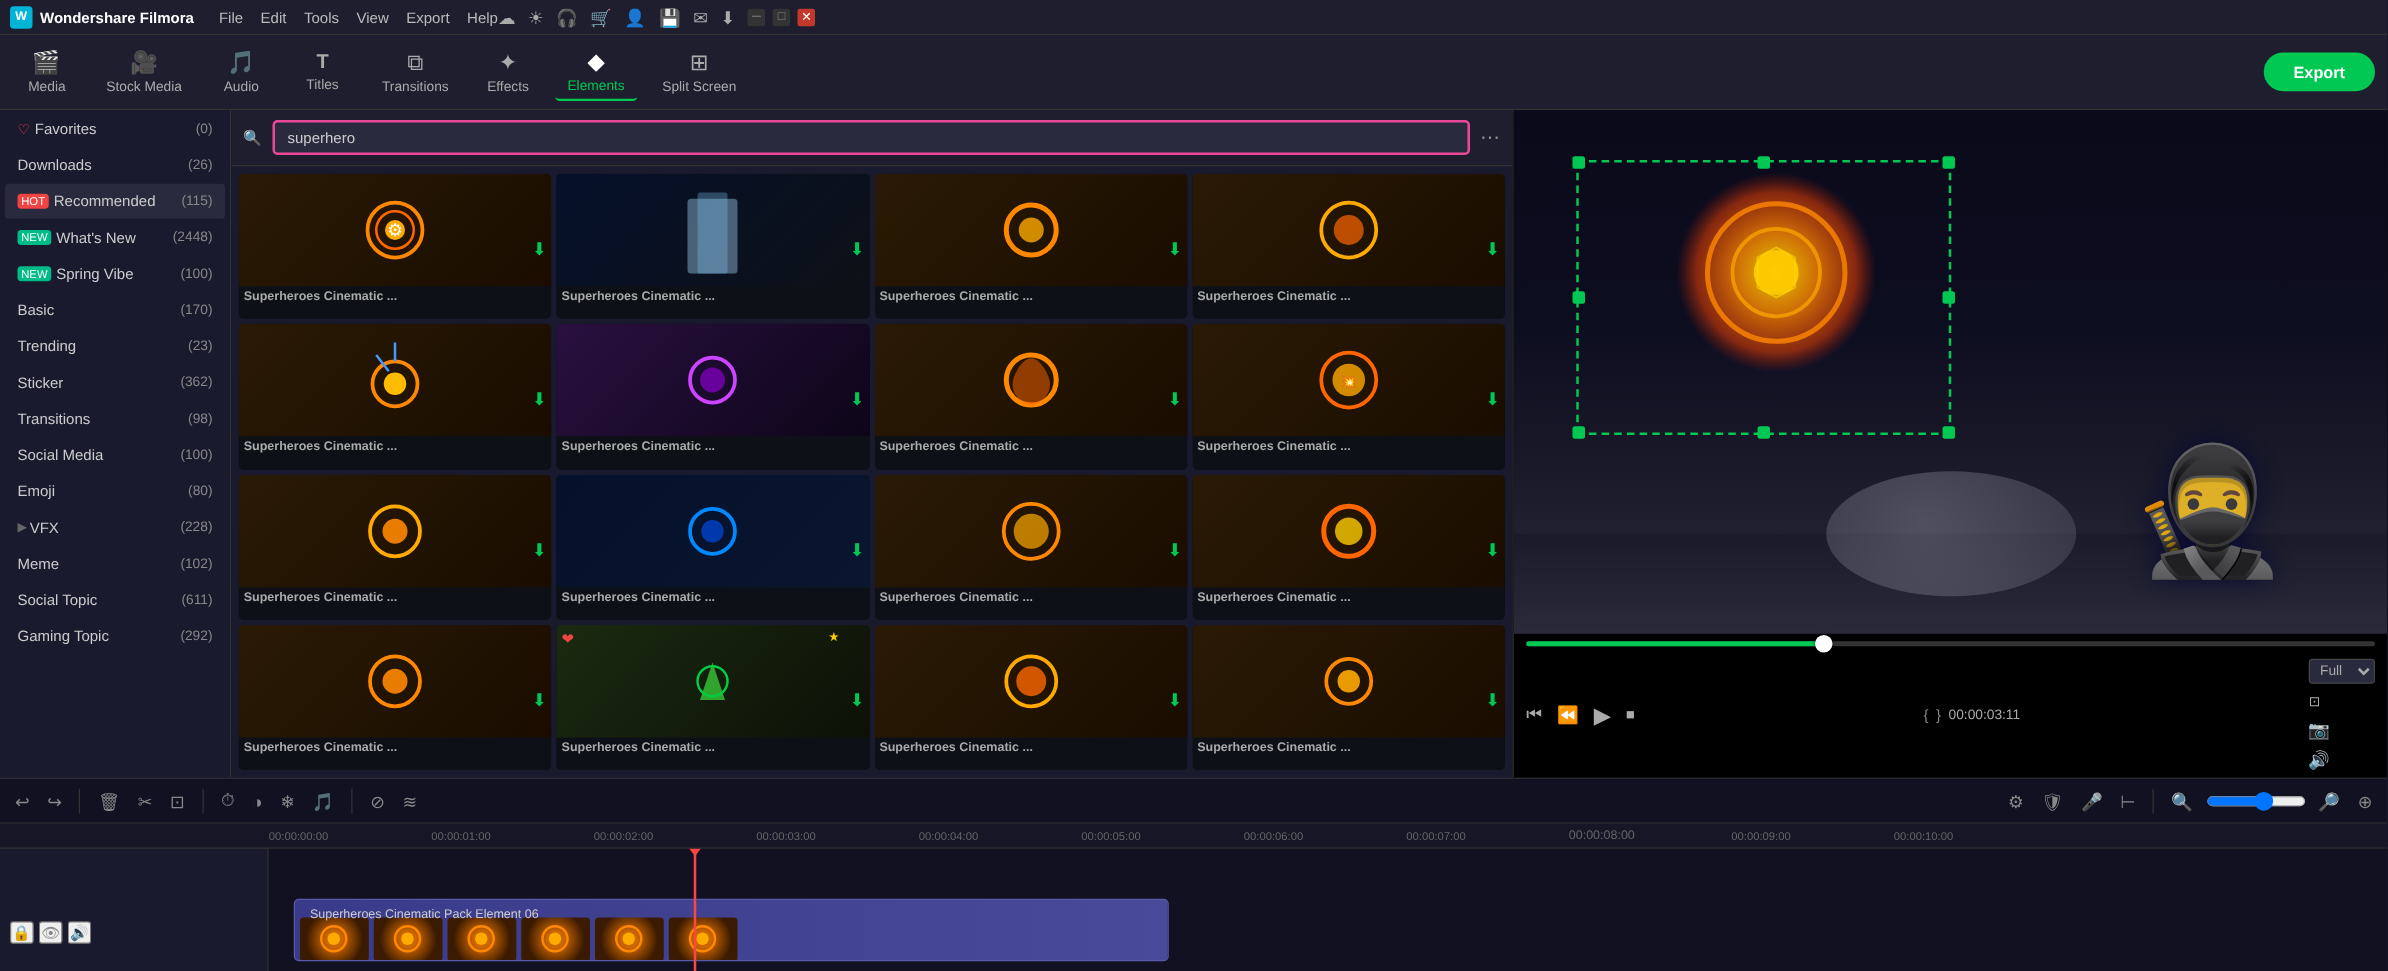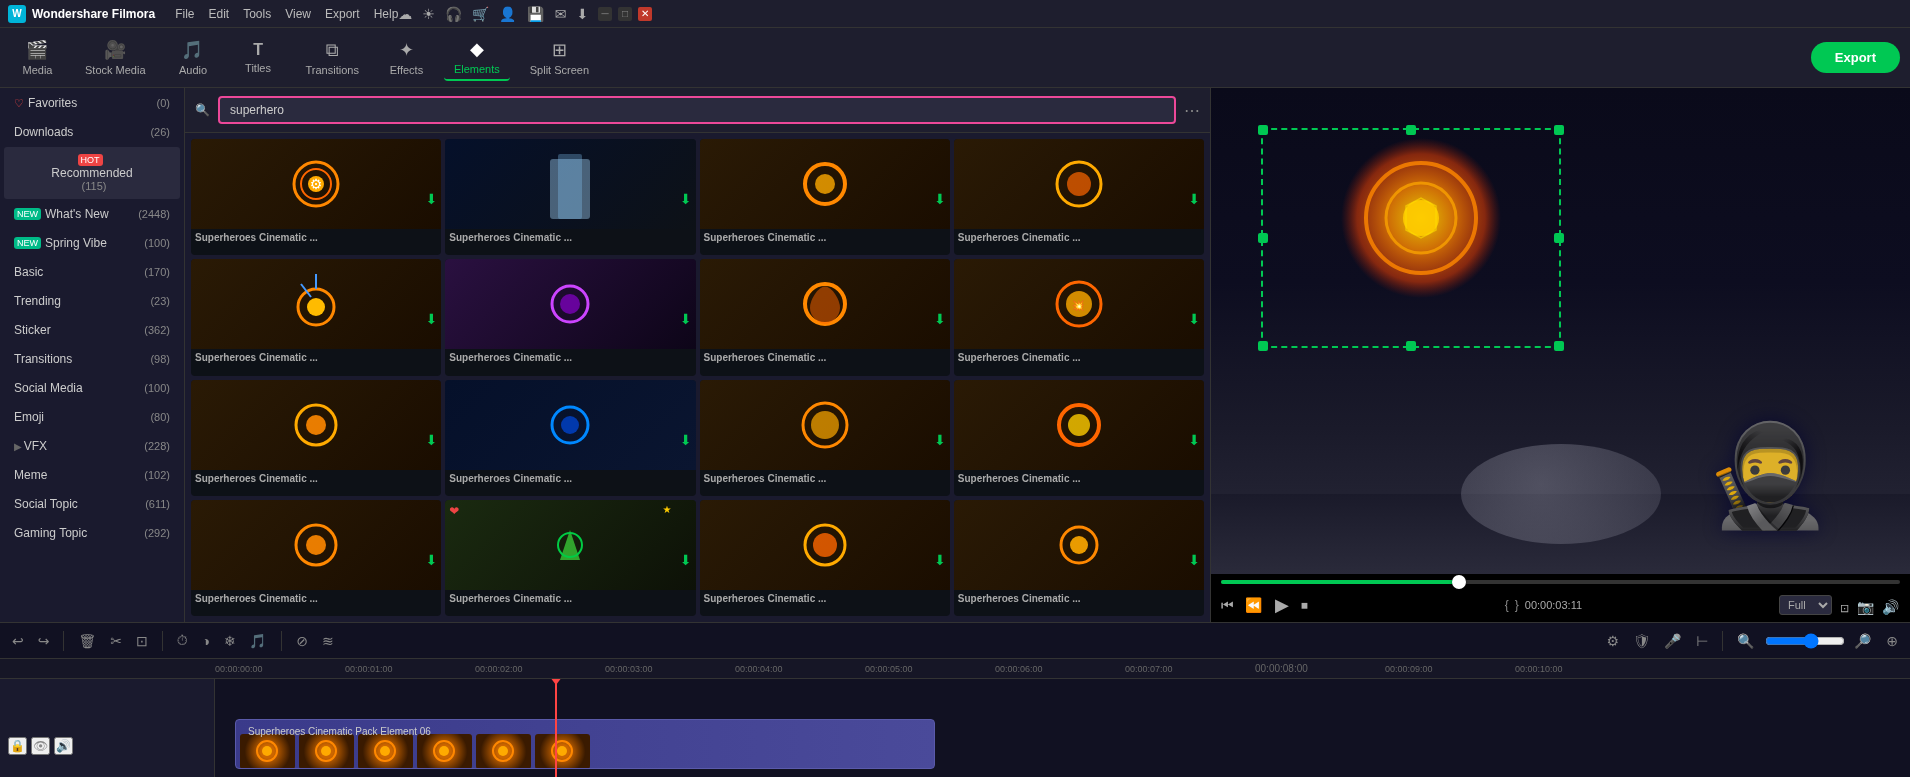--- a/index.html
+++ b/index.html
@@ -25,21 +25,21 @@
     .tool-icon { font-size: 18px; }
     .tool-label { font-size: 11px; }
     .export-btn { background: #00c853; color: #fff; border: none; border-radius: 18px; padding: 8px 24px; font-size: 13px; font-weight: 600; cursor: pointer; margin-left: auto; }
 
     
     .main-content { display: flex; height: calc(777px - 28px - 60px - 155px); }
 
     
     .sidebar { width: 185px; background: #1a1a2e; border-right: 1px solid #333; overflow-y: auto; flex-shrink: 0; }
     .sidebar-item { display: flex; align-items: center; padding: 7px 10px; cursor: pointer; border-radius: 3px; margin: 1px 4px; }
-    .sidebar-item.active { background: #2a2a3e; flex-direction: column; }
+    .sidebar-item.active { background: #2a2a3e; }
     .sidebar-item-label { flex: 1; color: #ccc; font-size: 12px; }
     .sidebar-item-count { color: #888; font-size: 11px; margin-left: 4px; }
     .badge { font-size: 9px; color: #fff; border-radius: 3px; padding: 1px 3px; margin-right: 4px; }
     .badge-hot { background: #e44; }
     .badge-new { background: #0b8; }
 
     
     .content-area { flex: 1; background: #1a1a2e; display: flex; flex-direction: column; overflow: hidden; }
     .search-bar { display: flex; align-items: center; padding: 8px 10px; gap: 8px; background: #1e1e2e; border-bottom: 1px solid #333; }
     .search-input { flex: 1; background: #2a2a3e; border: 2px solid #ec4899; border-radius: 4px; padding: 5px 10px; color: #ccc; font-size: 12px; outline: none; }
@@ -65,21 +65,21 @@
     .handle-bm { bottom: -5px; left: calc(50% - 5px); }
     .handle-br { bottom: -5px; right: -5px; }
 
     .preview-progress { padding: 6px 10px 4px; }
     .progress-bar-container { height: 4px; background: #333; border-radius: 2px; position: relative; }
     .progress-bar-fill { height: 100%; background: #00c853; border-radius: 2px; width: 35%; }
     .progress-handle { position: absolute; top: -5px; left: 35%; width: 14px; height: 14px; background: #fff; border-radius: 50%; transform: translateX(-50%); cursor: pointer; box-shadow: 0 0 3px rgba(0,0,0,0.5); }
     .preview-controls { display: flex; align-items: center; padding: 6px 10px; justify-content: space-between; }
     .ctrl-left { display: flex; gap: 12px; align-items: center; }
     .ctrl-btn { color: #aaa; cursor: pointer; font-size: 14px; background: none; border: none; }
-    .ctrl-right { display: flex; gap: 8px; align-items: flex-end; }
+    .ctrl-right { display: flex; gap: 8px; align-items: flex-start; flex-direction: column; }
     .full-btn { color: #aaa; font-size: 11px; background: #2a2a3e; border: 1px solid #444; border-radius: 3px; padding: 2px 8px; cursor: pointer; }
     .time-display { color: #aaa; font-size: 11px; }
 
     
     .timeline { height: 155px; background: #111122; border-top: 1px solid #333; display: flex; flex-direction: column; }
     .timeline-toolbar { display: flex; align-items: center; padding: 4px 8px; gap: 6px; border-bottom: 1px solid #333; height: 36px; }
     .tl-btn { color: #888; cursor: pointer; font-size: 14px; background: none; border: none; padding: 2px 4px; }
     .tl-separator { width: 1px; height: 20px; background: #333; margin: 0 4px; }
     .timeline-right-btns { margin-left: auto; display: flex; gap: 6px; align-items: center; }
     .zoom-slider { width: 80px; }

